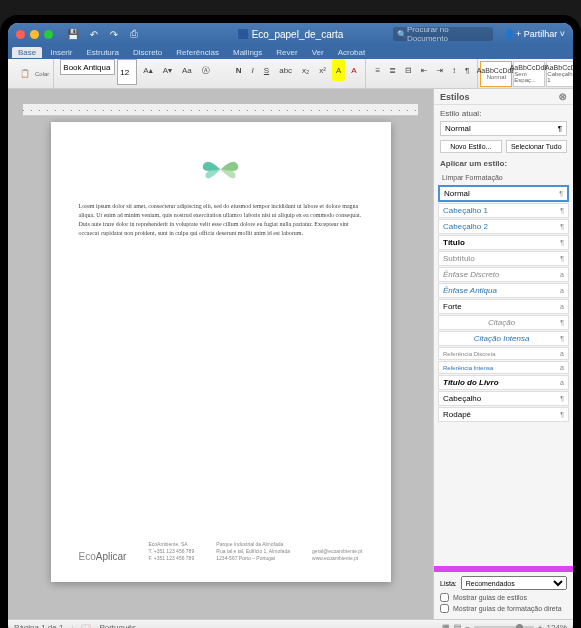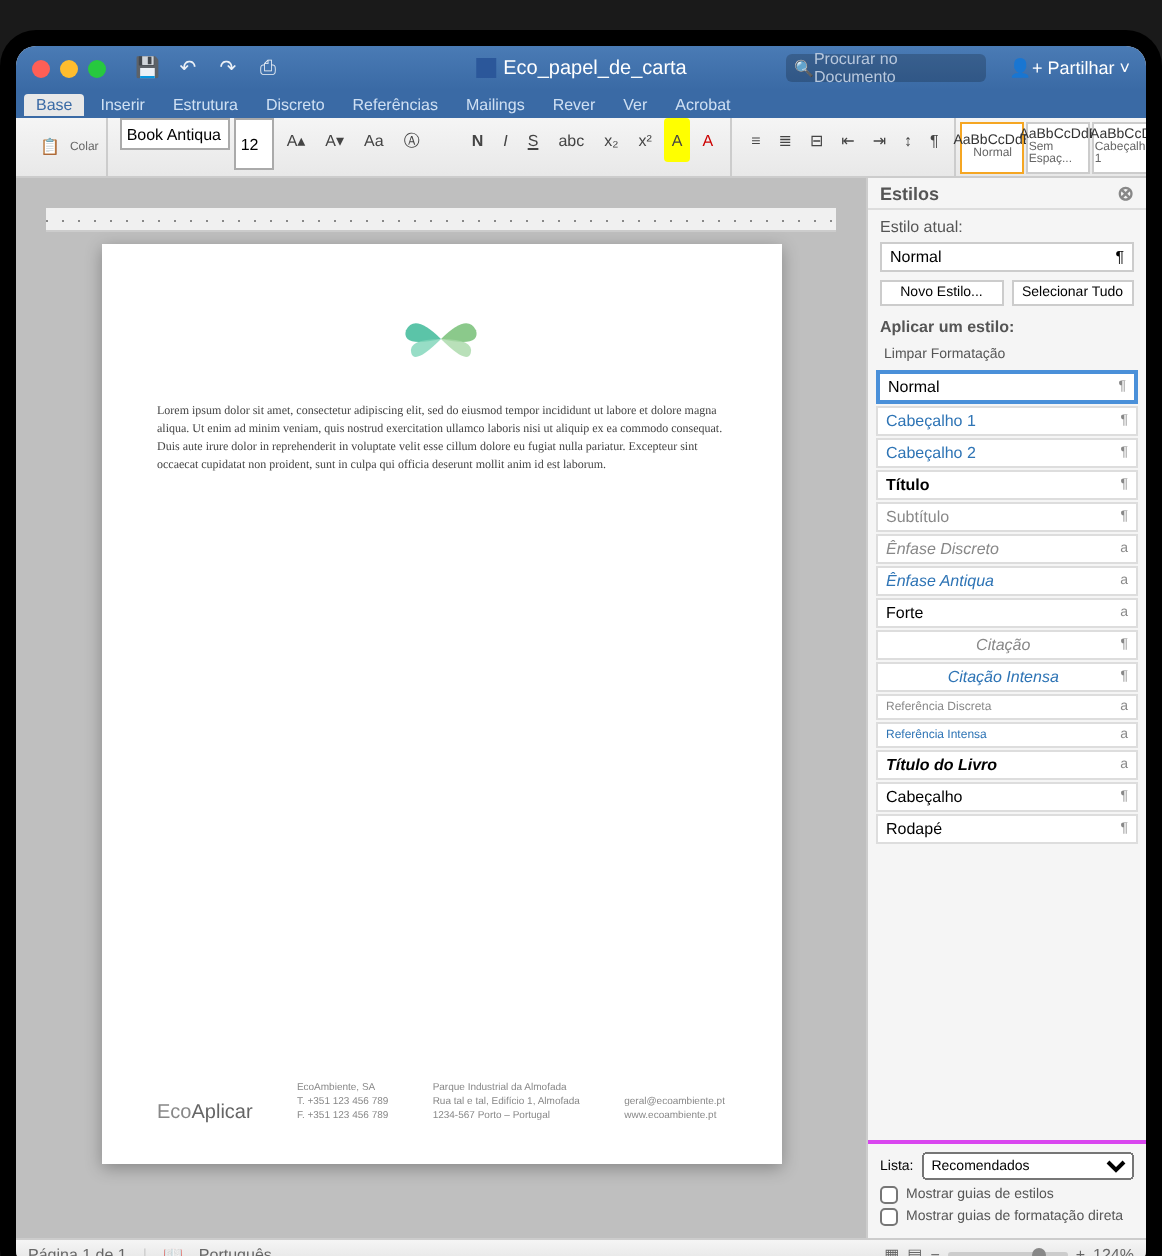--- a/index.html
+++ b/index.html
@@ -48,21 +48,21 @@
 .sb-label{font-size:8px;color:#555;margin-bottom:3px}
 .current-style{background:#fff;border:1px solid #ccc;padding:2px 4px;font-size:8px;display:flex;justify-content:space-between}
 .sb-btns{display:flex;gap:4px;margin-top:4px}
 .sb-btn{flex:1;background:#fff;border:1px solid #ccc;padding:2px;font-size:7px;text-align:center;cursor:pointer}
 .style-list{flex:1;overflow:auto}
 .sl-item{background:#fff;border:1px solid #ddd;margin:1px 4px;padding:2px 4px;display:flex;justify-content:space-between;align-items:center;cursor:pointer;font-size:8px}
 .sl-item.sel{border:2px solid #4a90d9}
 .sl-item .para{color:#888;font-size:7px}
 .sl-clear{font-size:7px;padding:2px 4px;margin:2px 4px;color:#555}
 .sl-label{font-size:8px;color:#555;padding:2px 6px;font-weight:bold}
-.sb-footer{border-top:2px solid #d946ef;padding:4px 6px}
+.sb-footer{border-top:6px solid #d946ef;padding:4px 6px}
 .sb-list-row{display:flex;align-items:center;font-size:7px;margin-bottom:3px}
 .sb-list-row select{flex:1;margin-left:4px;font-size:7px;height:14px}
 .sb-check{display:flex;align-items:center;font-size:7px;color:#555;margin:2px 0}
 .sb-check input{margin-right:4px;width:9px;height:9px}
 .statusbar{height:16px;background:linear-gradient(#f5f5f5,#e0e0e0);border-top:1px solid #ccc;display:flex;align-items:center;padding:0 6px;font-size:8px;color:#666}
 .statusbar .spacer{flex:1}
 .zoom{display:flex;align-items:center;gap:4px}
 .zoom-slider{width:60px;height:3px;background:#ccc;position:relative;border-radius:2px}
 .zoom-slider::after{content:"";position:absolute;width:7px;height:7px;background:#888;border-radius:50%;top:-2px;left:70%}
 </style>

